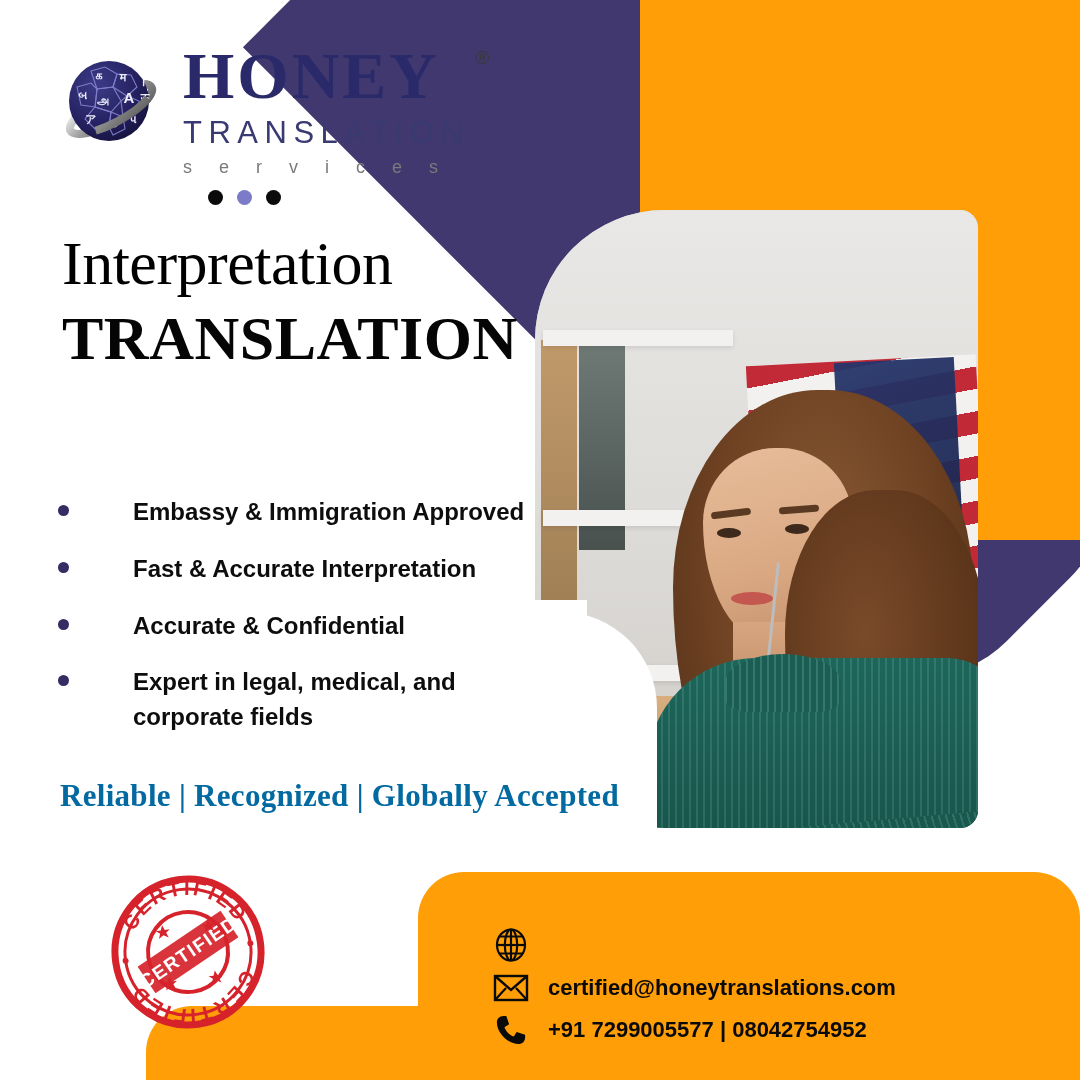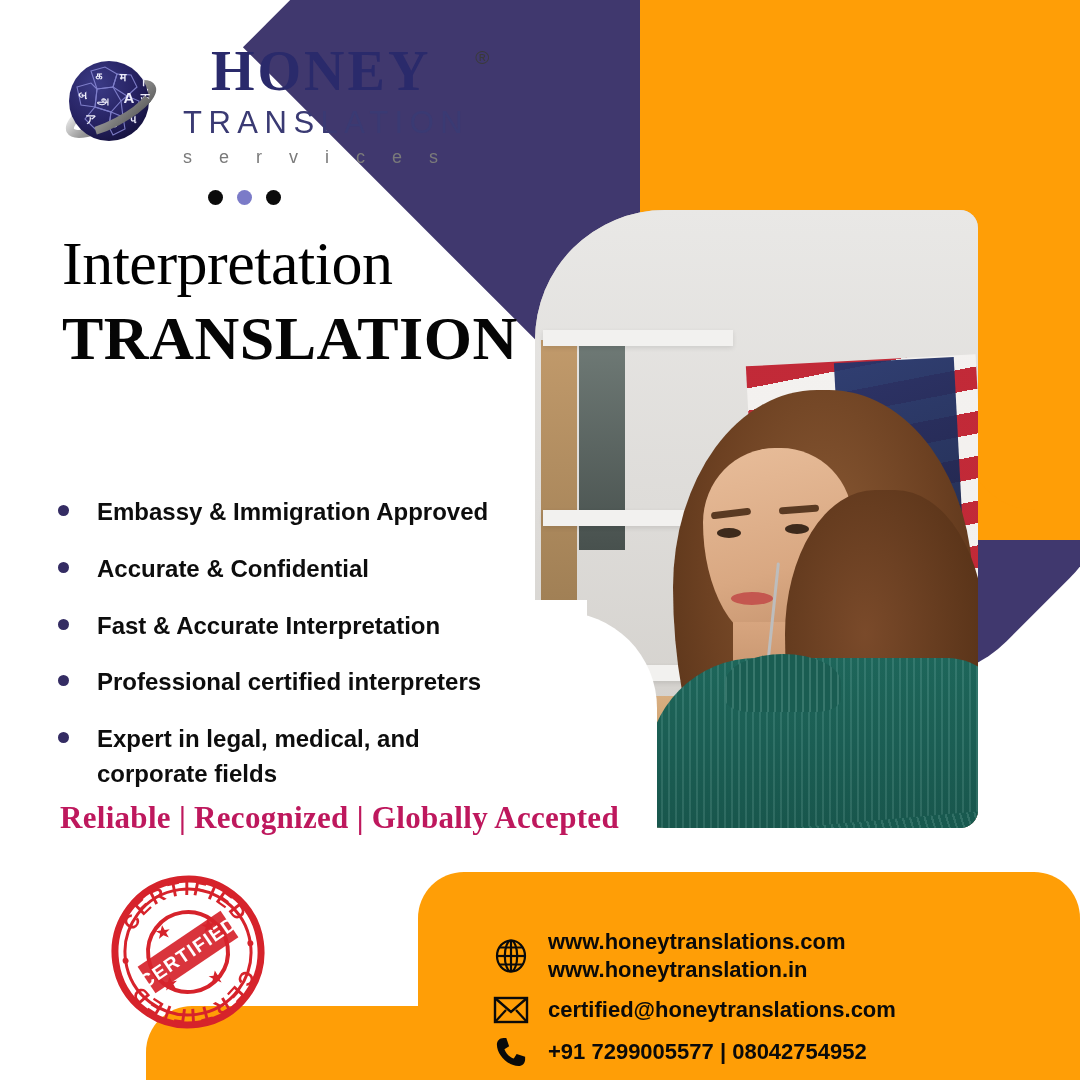--- a/index.html
+++ b/index.html
@@ -97,27 +97,26 @@
     position: relative;
     flex: none;
     margin-top: 4px;
   }
   .logo-wordmark {
     margin-left: 16px;
     position: relative;
   }
   .logo-honey {
     font-family: "Liberation Serif", serif;
-    font-size: 56px;
+    font-size: 66px;
     font-weight: bold;
     color: #2A2A6B;
     letter-spacing: 3px;
     line-height: 0.95;
     white-space: nowrap;
-    margin-left: 28px;
   }
   .logo-reg {
     position: absolute;
     right: -20px;
     top: 2px;
     font-size: 19px;
     color: #3a3a3a;
     font-family: "Liberation Sans", sans-serif;
   }
   .logo-translation {
@@ -182,20 +181,21 @@
     position: absolute;
     left: 58px;
     top: 495px;
     width: 470px;
     z-index: 6;
   }
   .bullet-item {
     display: flex;
     align-items: flex-start;
     margin-bottom: 22px;
+    gap: 36px;
   }
   .bullet-dot {
     width: 11px;
     height: 11px;
     border-radius: 50%;
     background: #342C63;
     flex: none;
     margin-top: 10px;
     margin-right: 28px;
   }
@@ -204,25 +204,25 @@
     font-size: 24px;
     font-weight: bold;
     color: #0d0d0d;
     line-height: 1.45;
   }
 
   
   .tagline {
     position: absolute;
     left: 60px;
-    top: 800px;
+    top: 778px;
     font-family: "Liberation Serif", serif;
     font-size: 31px;
     font-weight: bold;
-    color: #be185d;
+    color: #0369a1;
     letter-spacing: 0.3px;
     white-space: nowrap;
     z-index: 6;
   }
 
   
   .photo {
     position: absolute;
     left: 535px;
     top: 210px;
@@ -544,29 +544,25 @@
     <div class="headline-bold">TRANSLATION</div>
   </div>
 
   <div class="bullets">
     <div class="bullet-item">
       <span class="bullet-dot"></span>
       <span class="bullet-text">Embassy &amp; Immigration Approved</span>
     </div>
     <div class="bullet-item">
       <span class="bullet-dot"></span>
-      <span class="bullet-text">Accurate &amp; Confidential</span>
+      <span class="bullet-text">Fast &amp; Accurate Interpretation</span>
     </div>
     <div class="bullet-item">
       <span class="bullet-dot"></span>
-      <span class="bullet-text">Fast &amp; Accurate Interpretation</span>
-    </div>
-    <div class="bullet-item">
-      <span class="bullet-dot"></span>
-      <span class="bullet-text">Professional certified interpreters</span>
+      <span class="bullet-text">Accurate &amp; Confidential</span>
     </div>
     <div class="bullet-item">
       <span class="bullet-dot"></span>
       <span class="bullet-text">Expert in legal, medical, and corporate fields</span>
     </div>
   </div>
 
   <div class="tagline">Reliable  |  Recognized  |  Globally Accepted</div>
 
   <div class="photo">
@@ -642,24 +638,20 @@
       <span class="contact-icon">
         <svg viewBox="0 0 34 34" width="34" height="34" aria-hidden="true">
           <ellipse cx="17" cy="17" rx="14" ry="15.5" fill="none" stroke="#0a0a0a" stroke-width="2.2"></ellipse>
           <ellipse cx="17" cy="17" rx="6.2" ry="15.5" fill="none" stroke="#0a0a0a" stroke-width="2.2"></ellipse>
           <line x1="3" y1="17" x2="31" y2="17" stroke="#0a0a0a" stroke-width="2.2"></line>
           <line x1="5.6" y1="8.5" x2="28.4" y2="8.5" stroke="#0a0a0a" stroke-width="2"></line>
           <line x1="5.6" y1="25.5" x2="28.4" y2="25.5" stroke="#0a0a0a" stroke-width="2"></line>
           <line x1="17" y1="1.5" x2="17" y2="32.5" stroke="#0a0a0a" stroke-width="2.2"></line>
         </svg>
       </span>
-      <span class="contact-text">
-        <span>www.honeytranslations.com</span><br>
-        <span>www.honeytranslation.in</span>
-      </span>
     </div>
 
     <div class="contact-row">
       <span class="contact-icon">
         <svg viewBox="0 0 36 28" width="36" height="28" aria-hidden="true">
           <rect x="2" y="2" width="32" height="24" fill="none" stroke="#0a0a0a" stroke-width="2.4"></rect>
           <polyline points="2,2 18,16 34,2" fill="none" stroke="#0a0a0a" stroke-width="2.4"></polyline>
           <line x1="2" y1="26" x2="13" y2="14" stroke="#0a0a0a" stroke-width="2.2"></line>
           <line x1="34" y1="26" x2="23" y2="14" stroke="#0a0a0a" stroke-width="2.2"></line>
         </svg>

